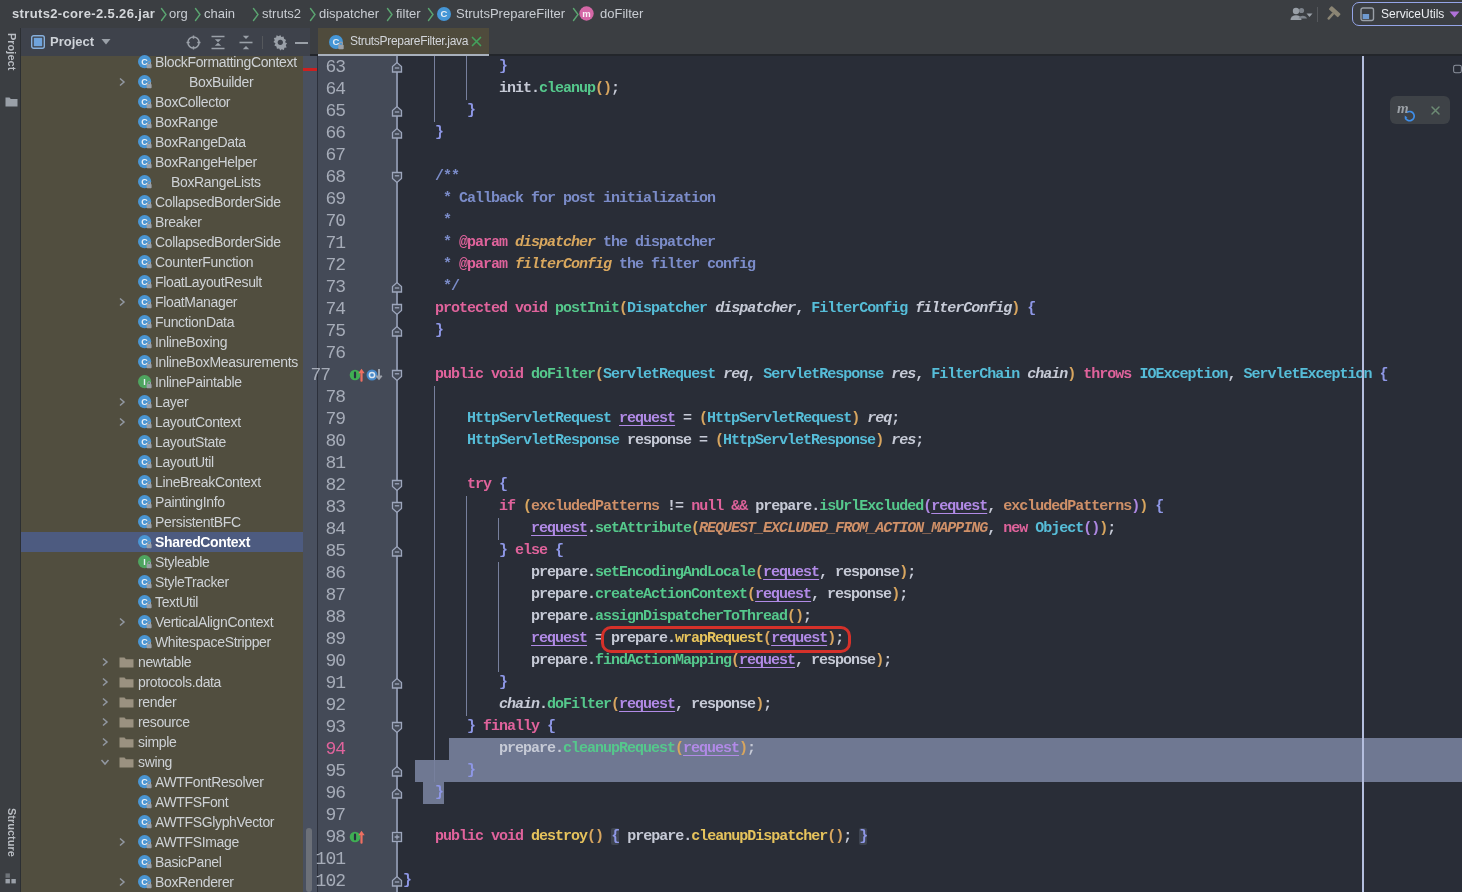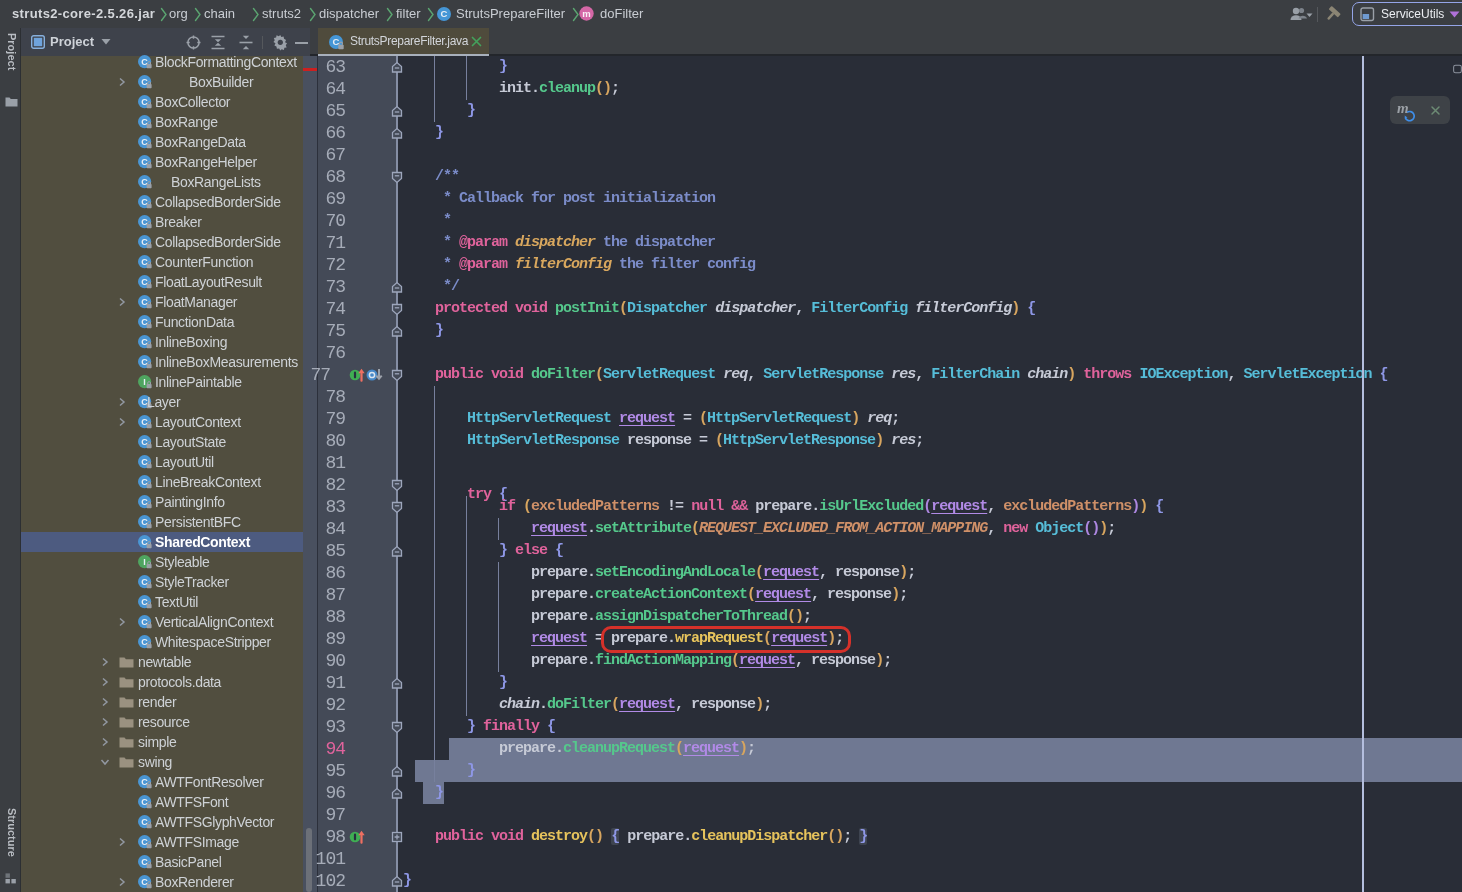--- a/index.html
+++ b/index.html
@@ -275,21 +275,21 @@
 <div class="treerow" style="left:155px;top:372px;">InlinePaintable</div>
 <svg class="abs" style="left:117px;top:397px" width="10" height="10" viewBox="0 0 10 10">
     <path d="M3 1.5 L7 5 L3 8.5" stroke="#9298a2" stroke-width="1.5" fill="none"></path>
   </svg>
 <svg class="abs" style="left:138px;top:395px" width="15" height="15" viewBox="0 0 15 15">
 <circle cx="6.6" cy="6.6" r="6.6" fill="#4a96d4"></circle>
 <text x="6.6" y="9.9" font-family="Liberation Sans" font-size="9" font-weight="bold" fill="#e9eff6" text-anchor="middle">C</text>
 <rect x="8.6" y="9" width="5" height="4.3" rx="0.8" fill="#9aa0a8"></rect>
 <path d="M9.7 9 v-1 a1.4 1.4 0 0 1 2.8 0 v1" stroke="#9aa0a8" stroke-width="1" fill="none"></path>
   </svg>
-<div class="treerow" style="left:147px;top:392px;">Layer</div>
+<div class="treerow" style="left:155px;top:392px;">Layer</div>
 <svg class="abs" style="left:117px;top:417px" width="10" height="10" viewBox="0 0 10 10">
     <path d="M3 1.5 L7 5 L3 8.5" stroke="#9298a2" stroke-width="1.5" fill="none"></path>
   </svg>
 <svg class="abs" style="left:138px;top:415px" width="15" height="15" viewBox="0 0 15 15">
 <circle cx="6.6" cy="6.6" r="6.6" fill="#4a96d4"></circle>
 <text x="6.6" y="9.9" font-family="Liberation Sans" font-size="9" font-weight="bold" fill="#e9eff6" text-anchor="middle">C</text>
 <rect x="8.6" y="9" width="5" height="4.3" rx="0.8" fill="#9aa0a8"></rect>
 <path d="M9.7 9 v-1 a1.4 1.4 0 0 1 2.8 0 v1" stroke="#9aa0a8" stroke-width="1" fill="none"></path>
   </svg>
 <div class="treerow" style="left:155px;top:412px;">LayoutContext</div>
@@ -606,21 +606,21 @@
 <div class="abs mono" style="left:403px;top:188px"><span class="w">     </span><span class="d">* Callback for post initialization</span></div>
 <div class="abs mono" style="left:403px;top:210px"><span class="w">     </span><span class="d">*</span></div>
 <div class="abs mono" style="left:403px;top:232px"><span class="w">     </span><span class="d">* </span><span class="k">@param</span><span class="d"> </span><span class="gi">dispatcher</span><span class="d"> the dispatcher</span></div>
 <div class="abs mono" style="left:403px;top:254px"><span class="w">     </span><span class="d">* </span><span class="k">@param</span><span class="d"> </span><span class="gi">filterConfig</span><span class="d"> the filter config</span></div>
 <div class="abs mono" style="left:403px;top:276px"><span class="w">     </span><span class="d">*/</span></div>
 <div class="abs mono" style="left:403px;top:298px"><span class="w">    </span><span class="k">protected</span><span class="w"> </span><span class="k">void</span><span class="w"> </span><span class="mb">postInit</span><span class="g">(</span><span class="t">Dispatcher</span><span class="w"> </span><span class="i">dispatcher</span><span class="w">, </span><span class="t">FilterConfig</span><span class="w"> </span><span class="i">filterConfig</span><span class="g">)</span><span class="w"> </span><span class="b">{</span></div>
 <div class="abs mono" style="left:403px;top:320px"><span class="w">    </span><span class="b">}</span></div>
 <div class="abs mono" style="left:403px;top:364px"><span class="w">    </span><span class="k">public</span><span class="w"> </span><span class="k">void</span><span class="w"> </span><span class="mb">doFilter</span><span class="g">(</span><span class="t">ServletRequest</span><span class="w"> </span><span class="i">req</span><span class="w">, </span><span class="t">ServletResponse</span><span class="w"> </span><span class="i">res</span><span class="w">, </span><span class="t">FilterChain</span><span class="w"> </span><span class="i">chain</span><span class="g">)</span><span class="w"> </span><span class="k">throws</span><span class="w"> </span><span class="t">IOException</span><span class="w">, </span><span class="t">ServletException</span><span class="w"> </span><span class="b">{</span></div>
 <div class="abs mono" style="left:403px;top:408px"><span class="w">        </span><span class="t">HttpServletRequest</span><span class="w"> </span><span class="v">request</span><span class="w"> = </span><span class="g">(</span><span class="t">HttpServletRequest</span><span class="g">)</span><span class="w"> </span><span class="i">req</span><span class="w">;</span></div>
 <div class="abs mono" style="left:403px;top:430px"><span class="w">        </span><span class="t">HttpServletResponse</span><span class="w"> response = </span><span class="g">(</span><span class="t">HttpServletResponse</span><span class="g">)</span><span class="w"> </span><span class="i">res</span><span class="w">;</span></div>
-<div class="abs mono" style="left:403px;top:484px"><span class="w">        </span><span class="k">try</span><span class="w"> </span><span class="b">{</span></div>
+<div class="abs mono" style="left:403px;top:474px"><span class="w">        </span><span class="k">try</span><span class="w"> </span><span class="b">{</span></div>
 <div class="abs mono" style="left:403px;top:496px"><span class="w">            </span><span class="k">if</span><span class="w"> </span><span class="g">(</span><span class="o">excludedPatterns</span><span class="w"> != </span><span class="k">null</span><span class="w"> </span><span class="k">&amp;&amp;</span><span class="w"> prepare.</span><span class="m">isUrlExcluded</span><span class="pp">(</span><span class="v">request</span><span class="w">, </span><span class="o">excludedPatterns</span><span class="pp">)</span><span class="g">)</span><span class="w"> </span><span class="b">{</span></div>
 <div class="abs mono" style="left:403px;top:518px"><span class="w">                </span><span class="v">request</span><span class="w">.</span><span class="m">setAttribute</span><span class="g">(</span><span class="oi">REQUEST_EXCLUDED_FROM_ACTION_MAPPING</span><span class="w">, </span><span class="k">new</span><span class="w"> </span><span class="t">Object</span><span class="pp">(</span><span class="pp">)</span><span class="g">)</span><span class="w">;</span></div>
 <div class="abs mono" style="left:403px;top:540px"><span class="w">            </span><span class="b">}</span><span class="w"> </span><span class="k">else</span><span class="w"> </span><span class="b">{</span></div>
 <div class="abs mono" style="left:403px;top:562px"><span class="w">                prepare.</span><span class="m">setEncodingAndLocale</span><span class="g">(</span><span class="v">request</span><span class="w">, response</span><span class="g">)</span><span class="w">;</span></div>
 <div class="abs mono" style="left:403px;top:584px"><span class="w">                prepare.</span><span class="m">createActionContext</span><span class="g">(</span><span class="v">request</span><span class="w">, response</span><span class="g">)</span><span class="w">;</span></div>
 <div class="abs mono" style="left:403px;top:606px"><span class="w">                prepare.</span><span class="m">assignDispatcherToThread</span><span class="g">()</span><span class="w">;</span></div>
 <div class="abs mono" style="left:403px;top:628px"><span class="w">                </span><span class="v">request</span><span class="w"> = prepare.</span><span class="y">wrapRequest</span><span class="g">(</span><span class="v">request</span><span class="g">)</span><span class="w">;</span></div>
 <div class="abs mono" style="left:403px;top:650px"><span class="w">                prepare.</span><span class="m">findActionMapping</span><span class="g">(</span><span class="v">request</span><span class="w">, response</span><span class="g">)</span><span class="w">;</span></div>
 <div class="abs mono" style="left:403px;top:672px"><span class="w">            </span><span class="b">}</span></div>
 <div class="abs mono" style="left:403px;top:694px"><span class="w">            </span><span class="i">chain</span><span class="w">.</span><span class="m">doFilter</span><span class="g">(</span><span class="v">request</span><span class="w">, response</span><span class="g">)</span><span class="w">;</span></div>

